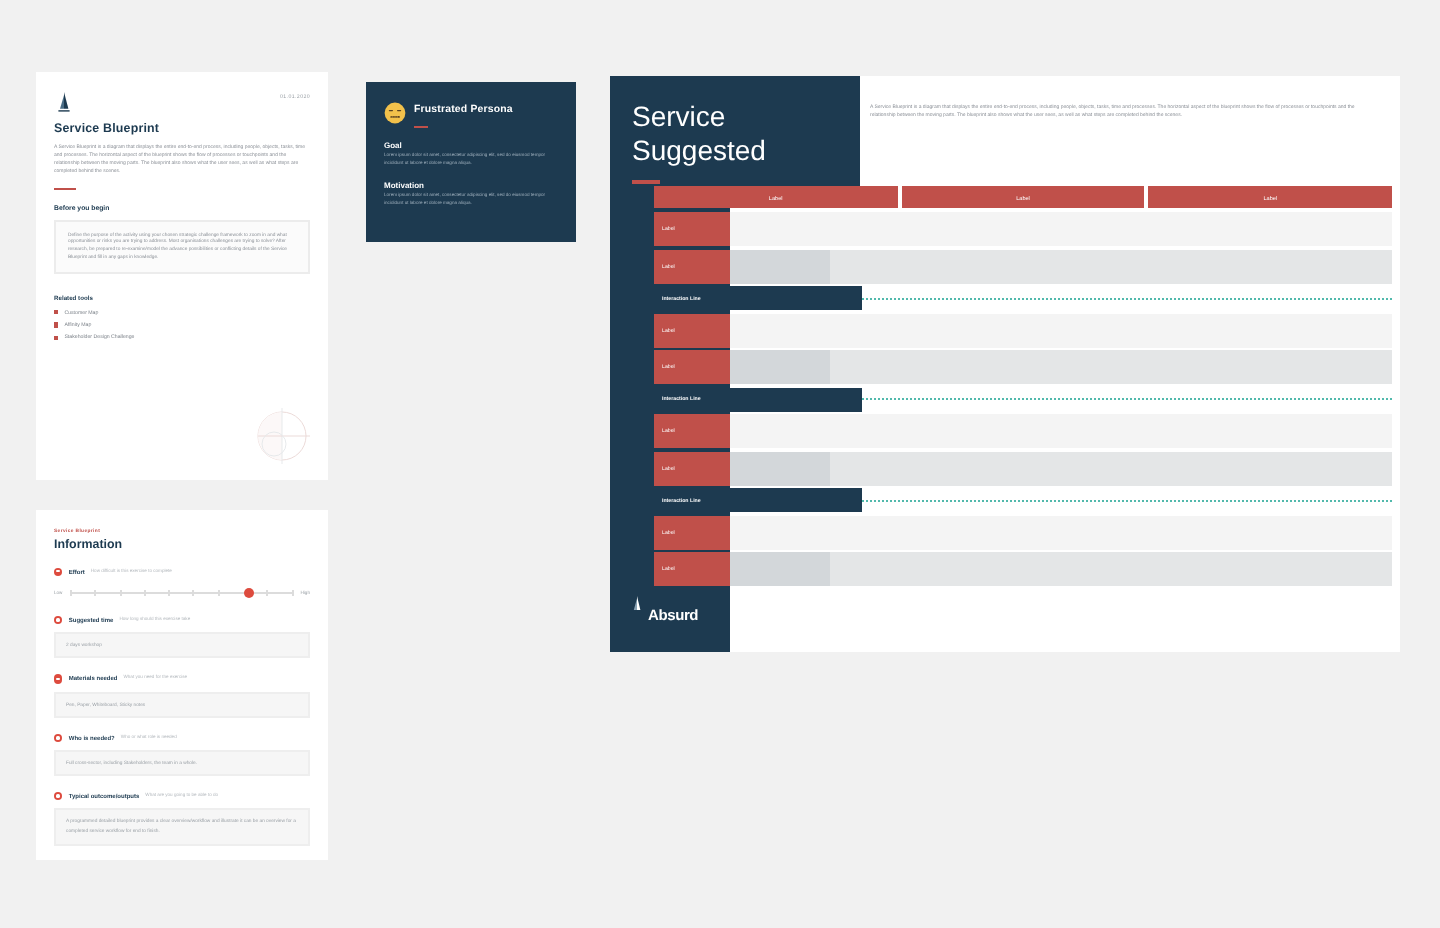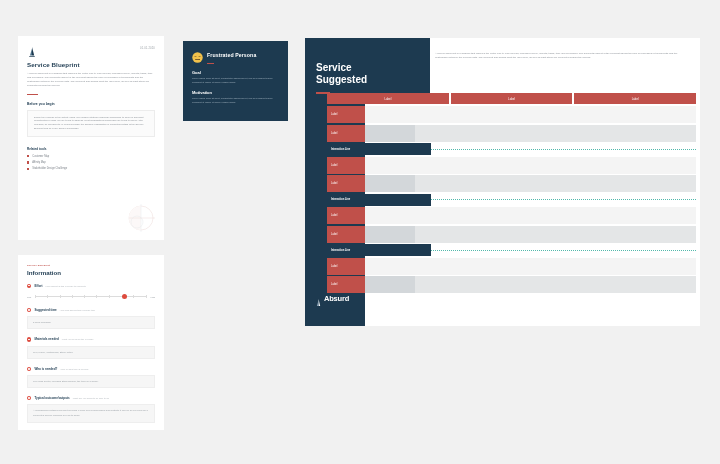--- a/index.html
+++ b/index.html
@@ -59,25 +59,25 @@
   
   .card-blueprint {
     position: absolute; left: 305px; top: 38px;
     width: 395px; height: 288px;
     background: #ffffff;
   }
   .bp-railbg { position: absolute; left: 0; top: 0; width: 60px; height: 100%;
                background: #1d3a50; }
   .bp-header { position: absolute; left: 0; top: 0; width: 125px; height: 56px;
                background: #1d3a50; padding: 12px 11px; }
-  .bp-title { font-size: 10px; font-weight: bold; color: #ffffff; line-height: 1.22; margin-top: 12px; }
+  .bp-title { font-size: 14px; font-weight: normal; color: #ffffff; line-height: 1.22; }
   .bp-title-rule { width: 14px; height: 1.4px; background: #c0504a; margin-top: 6px; }
   .bp-intro { position: absolute; left: 130px; top: 14px; right: 10px;
               font-size: 2.5px; line-height: 1.7; }
-  .bp-logo { position: absolute; left: 10px; bottom: 14px; display: flex; align-items: flex-start;
+  .bp-logo { position: absolute; left: 10px; bottom: 14px; display: flex; align-items: flex-end;
              gap: 2px; }
   .bp-logo-text { font-size: 7.5px; font-weight: bold; color: #ffffff; letter-spacing: -.2px; }
 
   .bp-cols { position: absolute; left: 22px; top: 55px; right: 4px;
              display: flex; gap: 2px; }
   .bp-col { flex: 1; height: 11px; background: #c0504a; display: flex;
             align-items: center; justify-content: center; }
   .bp-col span { font-size: 2.8px; color: #ffffff; }
 
   .bp-rows { position: absolute; left: 22px; top: 68px; right: 4px; }

